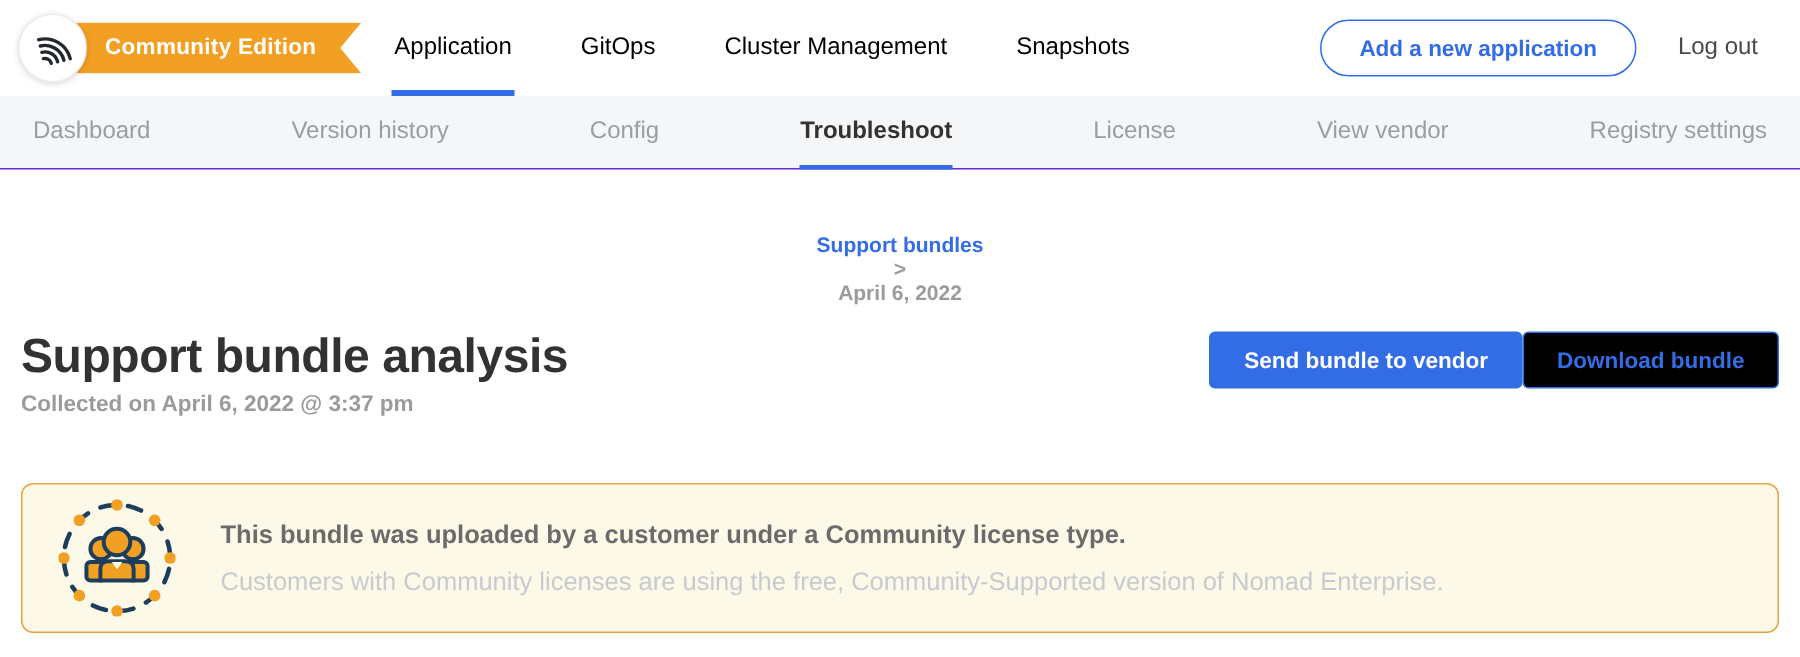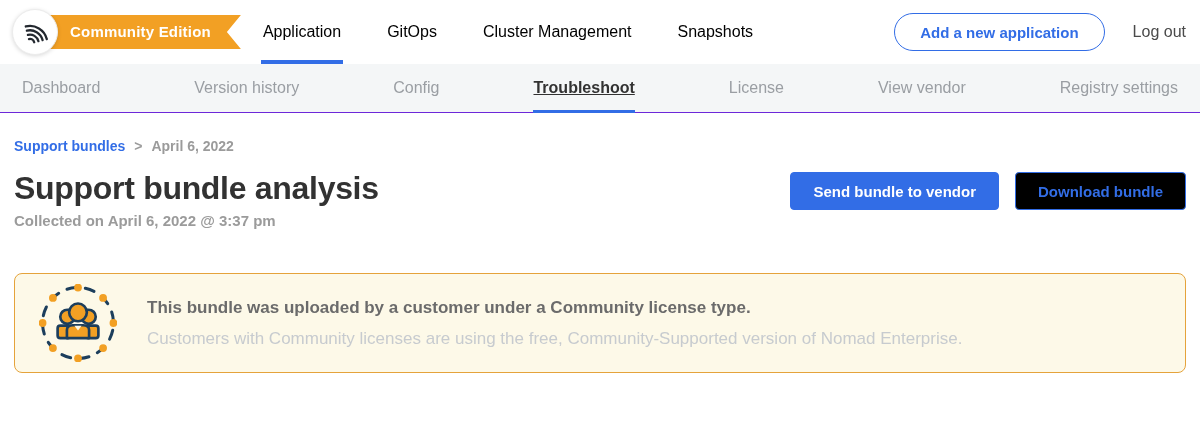--- a/index.html
+++ b/index.html
@@ -5,21 +5,21 @@
   * { box-sizing: border-box; }
   html, body { margin:0; padding:0; }
   body {
     width:1200px; height:438px; overflow:hidden;
     background:#ffffff;
     font-family:"Liberation Sans","DejaVu Sans",sans-serif;
     color:#323232;
   }
 
   
-  .topnav { height:64px; background:#fff; display:flex; align-items:center; padding-right:14px; position:relative; }
+  .topnav { height:64px; background:#fff; display:flex; align-items:center; padding-right:28px; position:relative; }
   .brand { display:flex; align-items:center; margin-left:12px; position:relative; }
   .logo-circle {
     width:46px; height:46px; border-radius:50%; background:#fff;
     border:1px solid #ececec; box-shadow:0 1px 4px rgba(0,0,0,.15);
     display:flex; align-items:center; justify-content:center;
     position:relative; z-index:2; cursor:pointer;
   }
   .badge {
     margin-left:-20px; height:34px; line-height:34px;
     padding:0 30px 0 32px; background:#F2A024; color:#fff;
@@ -45,37 +45,37 @@
 
   
   .subnav {
     height:49px; background:#F4F6F7; border-bottom:1px solid #6d28d9;
     display:flex; justify-content:space-between; padding:0 22px; align-items:stretch;
   }
   .subnav-item {
     display:flex; align-items:center; font-size:16px; color:#9A9EA3;
     position:relative; cursor:pointer; white-space:nowrap;
   }
-  .subnav-item.active { color:#323232; font-weight:bold;text-decoration:underline; }
+  .subnav-item.active { color:#323232; font-weight:bold; }
   .subnav-item.active::after {
     content:""; position:absolute; left:0; right:0; bottom:-1px; height:3px; background:#326DE6;
   }
 
   
   .content { padding:0 14px; }
-  .breadcrumb { margin-top:25px; font-size:14px; font-weight:bold; display:flex; align-items:center; }
+  .breadcrumb { margin-top:42px; font-size:14px; font-weight:bold; display:flex; align-items:center;flex-direction:column; }
   .crumb-link { color:#326DE6; cursor:pointer; text-decoration:none; }
   .crumb-sep { color:#9B9B9B; margin:0 9px; }
   .crumb-current { color:#9B9B9B; }
 
   .title-row { display:flex; justify-content:space-between; align-items:flex-start; margin-top:15px; }
   .page-title { margin:0; font-size:32px; font-weight:bold; color:#323232; letter-spacing:-.3px; line-height:1.2; }
   .collected { margin:5px 0 0; font-size:15px; color:#9B9B9B; font-weight:bold; }
 
-  .actions { display:flex; gap:16px; padding-top:3px; }
+  .actions { display:flex; padding-top:3px; }
   .btn { height:38px; padding:0 22px; border-radius:4px; font-size:15px; font-weight:bold; font-family:inherit; cursor:pointer; white-space:nowrap; }
   .btn-primary { background:#326DE6; border:1px solid #326DE6; color:#fff; }
   .btn-outline { background:#000000; border:1px solid #326DE6; color:#326DE6; }
 
   
   .notice {
     margin-top:44px; height:100px; border:1px solid #E5A33B; background:#FDF9E8;
     border-radius:8px; display:flex; align-items:center; padding:0 24px;
   }
   .notice-icon { width:78px; height:78px; flex:none; }

